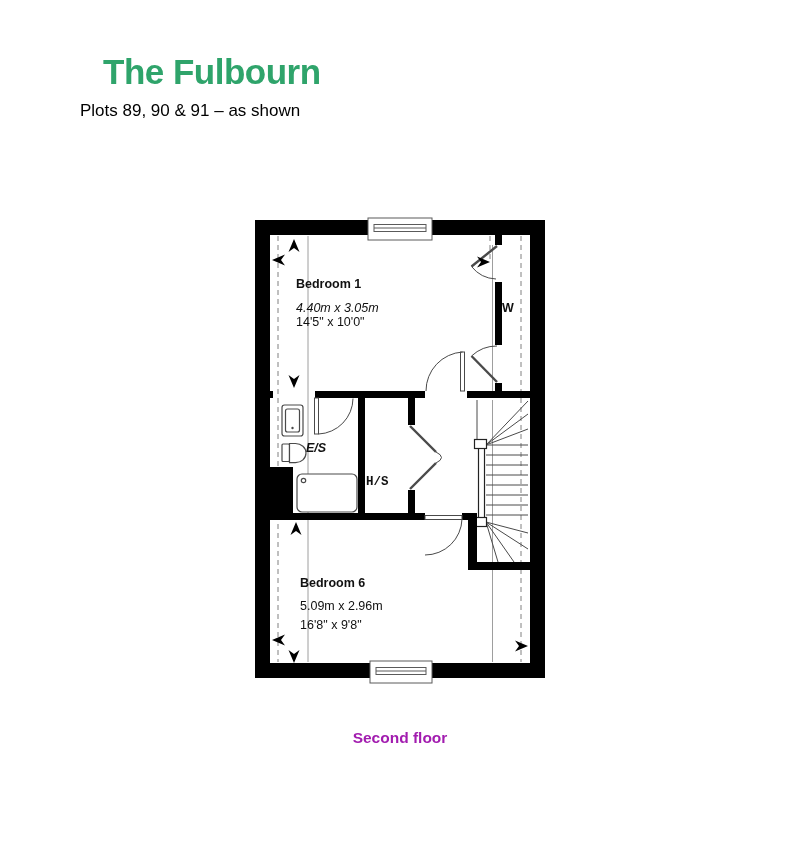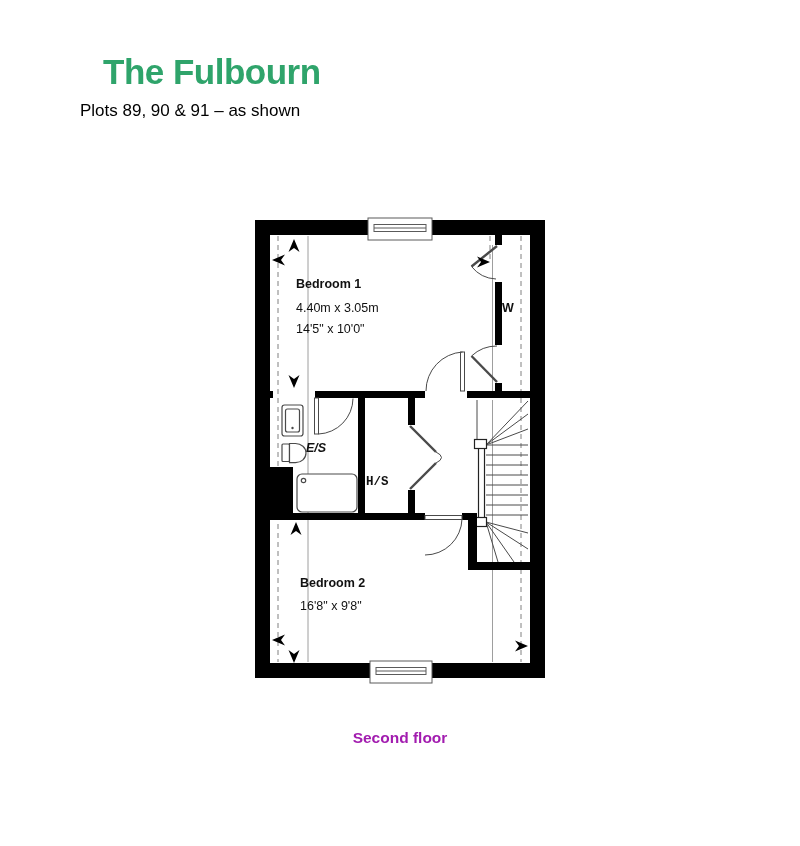--- a/index.html
+++ b/index.html
@@ -19,21 +19,21 @@
   .plan-caption{
     left:300px;top:729px;width:200px;text-align:center;
     font-size:15.5px;font-weight:600;color:#a21caf;
   }
   svg.plan{left:0;top:0;}
   .room-label{position:absolute;text-align:left;color:#111;}
   .room-name{font-size:12.5px;font-weight:700;}
   .room-dim{font-size:12.5px;font-weight:400;}
   .bed1{left:296px;top:277px;width:200px;}
   .bed1 .room-name{margin-bottom:10px;}
-  .bed1 .m{margin-bottom:7px;}
+  .bed1 .m{font-style:italic;}
   .bed3{left:300px;top:576px;width:200px;}
   .bed3 .room-name{margin-bottom:9px;}
   .bed3 .m{margin-bottom:5px;}
   .small-room{font-size:12.5px;font-weight:700;color:#111;}
   .lbl-es{left:306px;top:441px;width:60px;font-style:italic;}
   .lbl-hs{left:366px;top:475px;width:44px;font-family:Liberation Mono, monospace;}
   .lbl-w{left:502px;top:301px;width:22px;}
 </style>
 </head>
 <body>
@@ -167,21 +167,22 @@
   </g>
 </svg>
 
 <div class="room-label bed1">
   <div class="room-name">Bedroom 1</div>
   <div class="room-dim m">4.40m x 3.05m</div>
   <div class="room-dim">14'5" x 10'0"</div>
 </div>
 
 <div class="room-label bed3">
-  <div class="room-name">Bedroom 2</div>
+  <div class="room-name">Bedroom 6</div>
+  <div class="room-dim m">5.09m x 2.96m</div>
   <div class="room-dim">16'8" x 9'8"</div>
 </div>
 
 <div class="abs room-label small-room lbl-es">E/S</div>
 <div class="abs room-label small-room lbl-hs">H/S</div>
 <div class="abs room-label small-room lbl-w">W</div>
 
 <div class="abs plan-caption">Second floor</div>
 
 </body></html>

